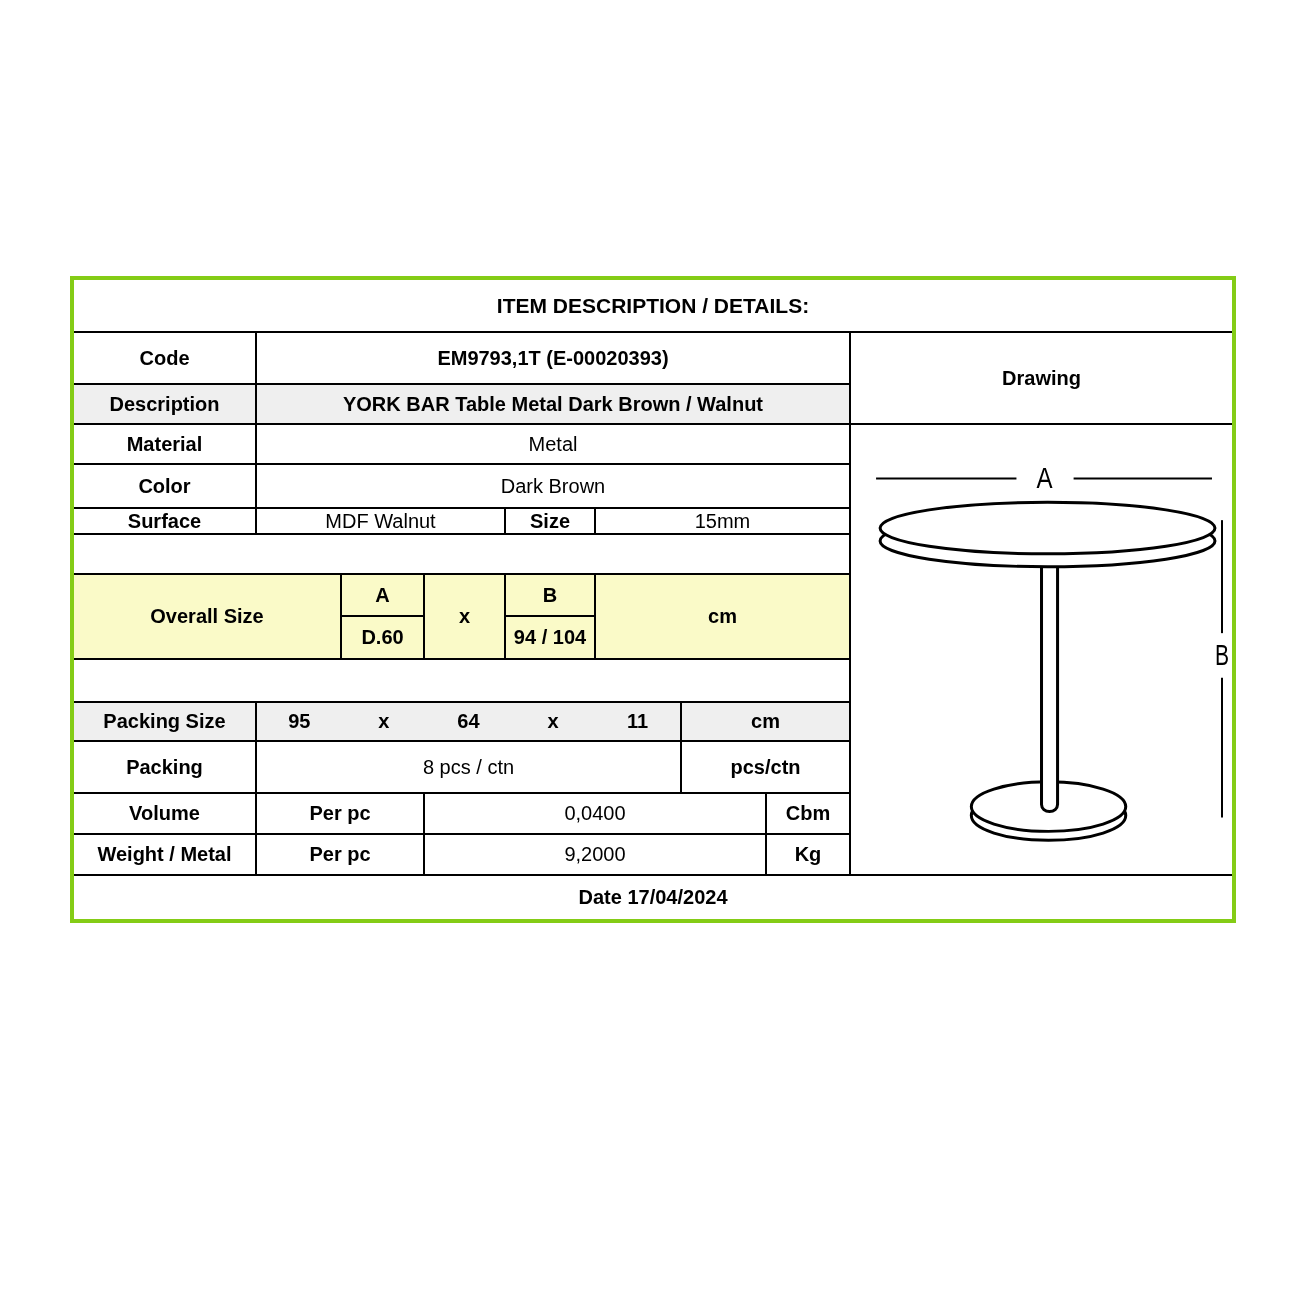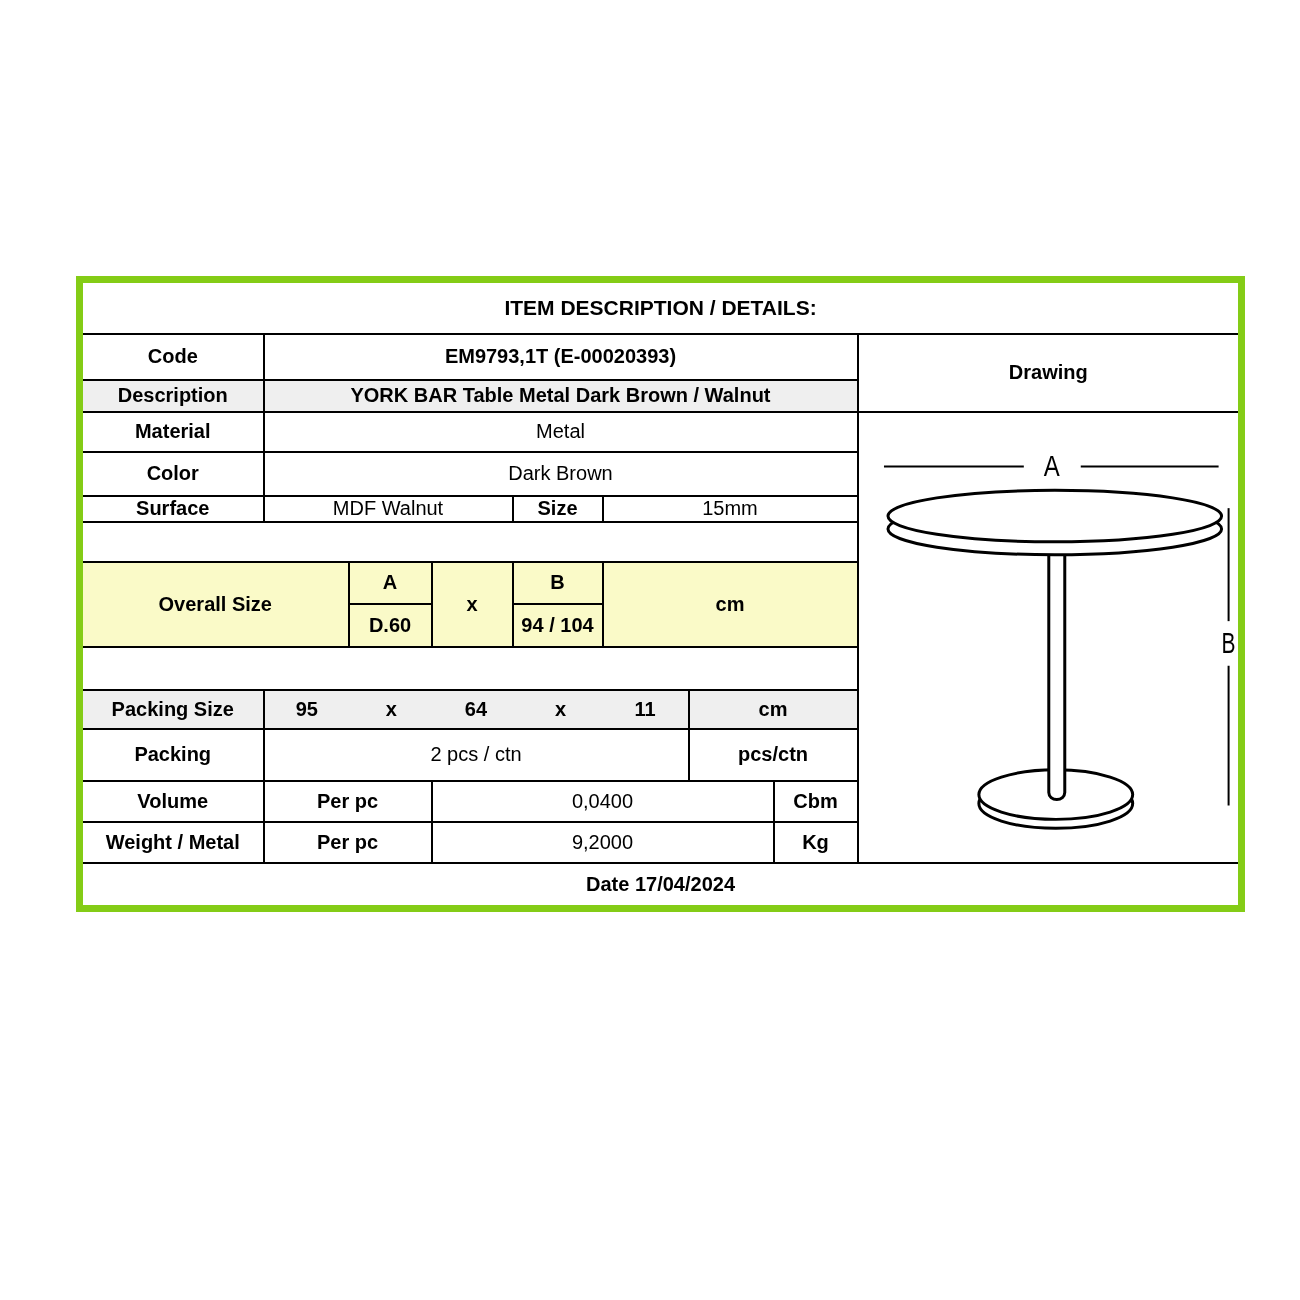--- a/index.html
+++ b/index.html
@@ -1,20 +1,20 @@
 <!DOCTYPE html>
 <html><head>
 <meta charset="utf-8">
 <style>
   html,body{margin:0;padding:0;background:#fff;}
   body{width:1300px;height:1300px;position:relative;font-family:"Liberation Sans","DejaVu Sans",sans-serif;color:#000;}
   table.spec{
-    position:absolute;left:76px;top:276px;width:1162px;
+    position:absolute;left:70px;top:276px;width:1162px;
     border-collapse:collapse;table-layout:fixed;
-    border:7px solid #84cc16;font-size:20px;color:#000;
+    border:4px solid #84cc16;font-size:20px;color:#000;
   }
   table.spec td{
     border:2px solid #000;padding:0;text-align:center;vertical-align:middle;
     overflow:hidden;white-space:nowrap;
   }
   td.ttl{font-weight:bold;font-size:21px;border-bottom:5px solid #000;}
   td.lbl{text-align:left;padding-left:6px;font-weight:bold;}
   .b{font-weight:bold;}
   .gray{background:#EFEFEF;font-weight:bold;}
   .yellow{background:#FAFAC8;}
@@ -39,27 +39,27 @@
     <col style="width:85px">
       <col style="width:84px">
       <col style="width:384px">
   </colgroup>
 
   <tbody>
       <tr style="height:54px">
     <td colspan="9" class="ttl">ITEM DESCRIPTION / DETAILS:</td>
   </tr>
 
-  <tr style="height:46px">
+  <tr style="height:52px">
     <td class="lbl">Code</td>
     <td colspan="7" class="b">EM9793,1T (E-00020393)</td>
     <td rowspan="2" class="b">Drawing</td>
   </tr>
 
-  <tr style="height:32px">
+  <tr style="height:40px">
     <td class="lbl gray">Description</td>
     <td colspan="7" class="gray">YORK BAR Table Metal Dark Brown / Walnut</td>
   </tr>
 
   <tr style="height:40px">
     <td class="lbl">Material</td>
     <td colspan="7">Metal</td>
     <td rowspan="11" class="canvas">
       <svg viewBox="0 0 380 453" preserveAspectRatio="none">
 
@@ -123,21 +123,21 @@
         <span>64</span>
         <span>x</span>
         <span>11</span>
       </div>
     </td>
     <td colspan="2" class="gray b">cm</td>
   </tr>
 
   <tr style="height:52px">
     <td class="lbl">Packing</td>
-    <td colspan="5">2 pcs / ctn</td>
+    <td colspan="5">8 pcs / ctn</td>
     <td colspan="2" class="b">pcs/ctn</td>
   </tr>
 
   <tr style="height:41px">
     <td class="lbl">Volume</td>
     <td colspan="2" class="b">Per pc</td>
     <td colspan="4">0,0400</td>
     <td class="unitL">Cbm</td>
   </tr>
 

